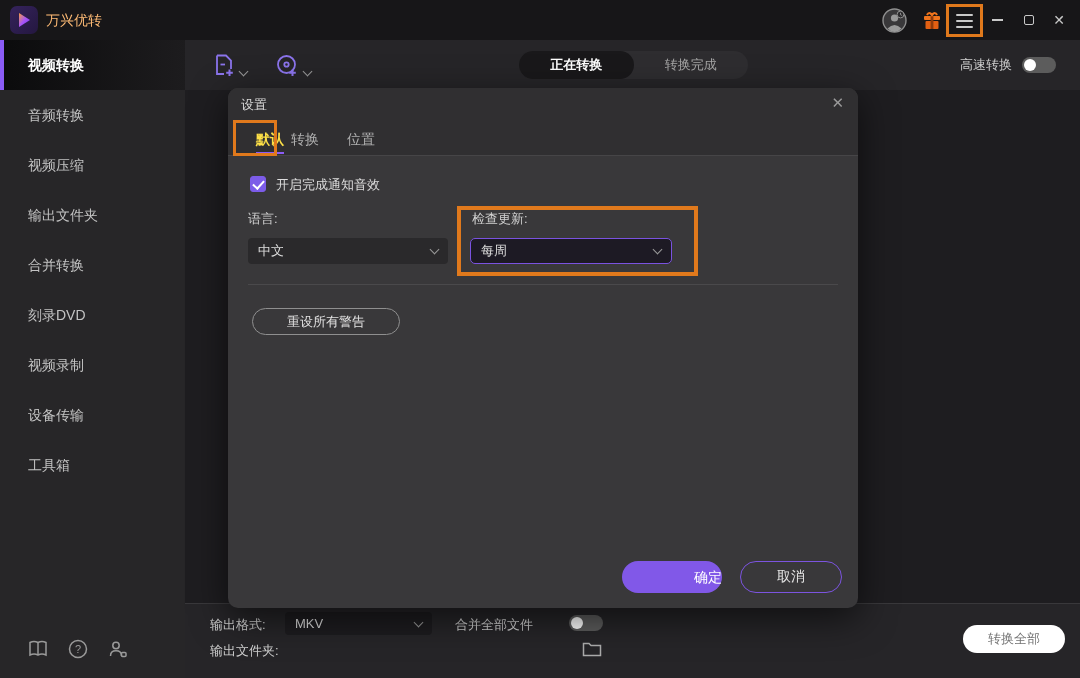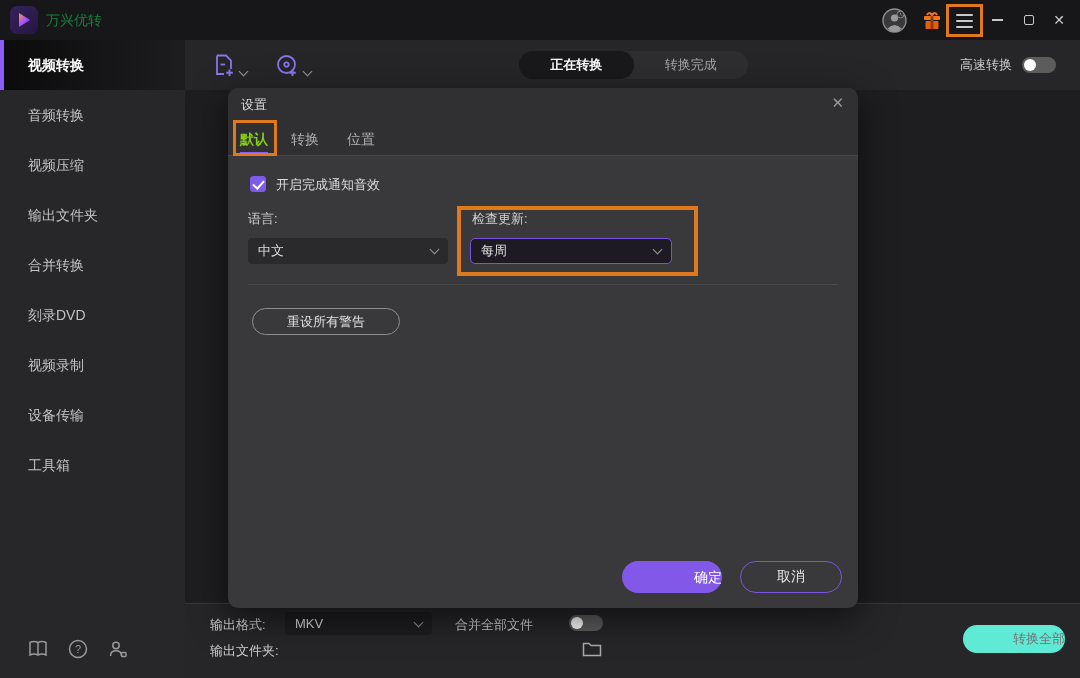--- a/index.html
+++ b/index.html
@@ -10,21 +10,21 @@
     background:#1f1f1f; color:#ddd; font-size:13px;
   }
 
   
   .titlebar { position:absolute; left:0; top:0; width:1080px; height:40px; background:#171618; }
   .logo {
     position:absolute; left:10px; top:6px; width:28px; height:28px; border-radius:7px;
     background:linear-gradient(135deg,#35235c,#241740);
     display:flex; align-items:center; justify-content:center;
   }
-  .app-title { position:absolute; left:46px; top:0; height:40px; line-height:40px; font-size:14px; color:#15803d; }
+  .app-title { position:absolute; left:46px; top:0; height:40px; line-height:40px; font-size:14px; color:#fdba74; }
   .avatar-wrap { position:absolute; left:882px; top:8px; width:25px; height:25px; }
   .gift-wrap { position:absolute; left:921px; top:9px; width:22px; height:22px; }
   .menu-wrap { position:absolute; left:948px; top:7px; width:32px; height:27px; display:flex; flex-direction:column; justify-content:center; align-items:center; gap:4px; cursor:pointer; }
   .menu-wrap .bar { width:17px; height:2px; background:#c9c9c9; border-radius:1px; }
   .winbtn { position:absolute; top:0; width:26px; height:40px; display:flex; align-items:center; justify-content:center; color:#c9c9c9; cursor:pointer; }
   .winbtn.min { left:984px; } .winbtn.max { left:1016px; } .winbtn.close { left:1046px; font-size:14px; }
   .minline { width:11px; height:1.5px; background:#c9c9c9; }
   .maxsq { width:10px; height:10px; border:1.5px solid #c9c9c9; border-radius:2px; }
 
   
@@ -61,32 +61,32 @@
   .bottombar { position:absolute; left:0; top:563px; width:895px; height:75px; background:#262528; border-top:1px solid #39383b; }
   .bb-label { position:absolute; color:#cfcfcf; font-size:13px; }
   .select { position:relative; background:#1d1c1f; border-radius:4px; color:#dcdcdc; font-size:13px; cursor:pointer; }
   .select .val { position:absolute; left:10px; top:0; line-height:inherit; white-space:nowrap; }
   .select .chev { position:absolute; right:10px; top:50%; margin-top:-5px; }
   .fmt-select { position:absolute; left:100px; top:8px; width:147px; height:23px; line-height:23px; }
   .merge-label { left:270px; top:12px; }
   .merge-toggle { position:absolute; left:384px; top:11px; }
   .folder-select { position:absolute; left:103px; top:34px; width:275px; height:23px; line-height:23px; }
   .folder-ic { position:absolute; left:397px; top:36px; width:20px; height:18px; cursor:pointer; }
-  .convert-all { position:absolute; left:778px; top:21px; width:102px; height:28px; border-radius:14px; background:#5eead4; color:#737373; font-size:13px; text-align:right; line-height:28px; }
+  .convert-all { position:absolute; left:778px; top:21px; width:102px; height:28px; border-radius:14px; background:#ffffff; color:#737373; font-size:13px; text-align:center; line-height:28px; }
 
   
   .dialog {
     position:absolute; left:228px; top:88px; width:630px; height:520px; border-radius:10px;
     background:#39383a; box-shadow:0 10px 36px rgba(0,0,0,.6); z-index:5;
   }
   .dlg-header { position:absolute; left:0; top:0; width:630px; height:68px; background:#302f31; border-bottom:1px solid #464547; border-radius:10px 10px 0 0; }
   .dlg-title { position:absolute; left:13px; top:8px; font-size:13px; color:#dadada; }
   .dlg-close { position:absolute; right:14px; top:6px; font-size:15px; color:#9a9a9a; cursor:pointer; }
   .dlg-tab { position:absolute; top:40px; height:26px; line-height:22px; font-size:14px; color:#b0b0b0; cursor:pointer; }
-  .dlg-tab.active { color:#84cc16; font-weight:bold; border-bottom:2px solid #8b5cf6; }
+  .dlg-tab.active { color:#fde047; font-weight:bold; border-bottom:2px solid #8b5cf6;margin-left:16px; }
   .dlg-tab.t0 { left:12px; } .dlg-tab.t1 { left:63px; } .dlg-tab.t2 { left:119px; }
   .checkbox { position:absolute; left:22px; top:88px; width:16px; height:16px; border-radius:3px; border:1px solid #8a8a8a; cursor:pointer; }
   .checkbox.on { background:#7c5ce8; border-color:#7c5ce8; }
   .checkbox.on::after { content:""; position:absolute; left:4px; top:1px; width:5px; height:9px; border-right:2px solid #fff; border-bottom:2px solid #fff; transform:rotate(42deg); }
   .cb-label { position:absolute; left:48px; top:88px; font-size:13px; color:#dedede; }
   .fld-label { position:absolute; top:122px; font-size:13px; color:#d2d2d2; }
   .lang-label { left:20px; } .upd-label { left:244px; }
   .lang-select { position:absolute; left:20px; top:150px; width:200px; height:26px; line-height:26px; background:#2a292b; }
   .upd-select { position:absolute; left:242px; top:150px; width:202px; height:26px; line-height:24px; background:#1d1a24; border:1.5px solid #7a52e0; border-radius:5px; }
   .dlg-divider { position:absolute; left:20px; top:196px; width:590px; height:1px; background:#4a494b; }

